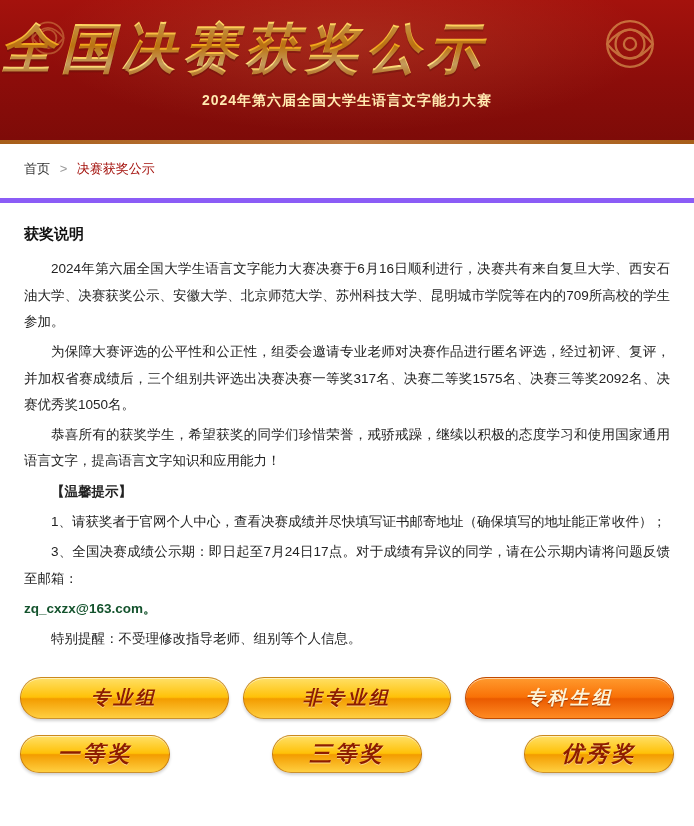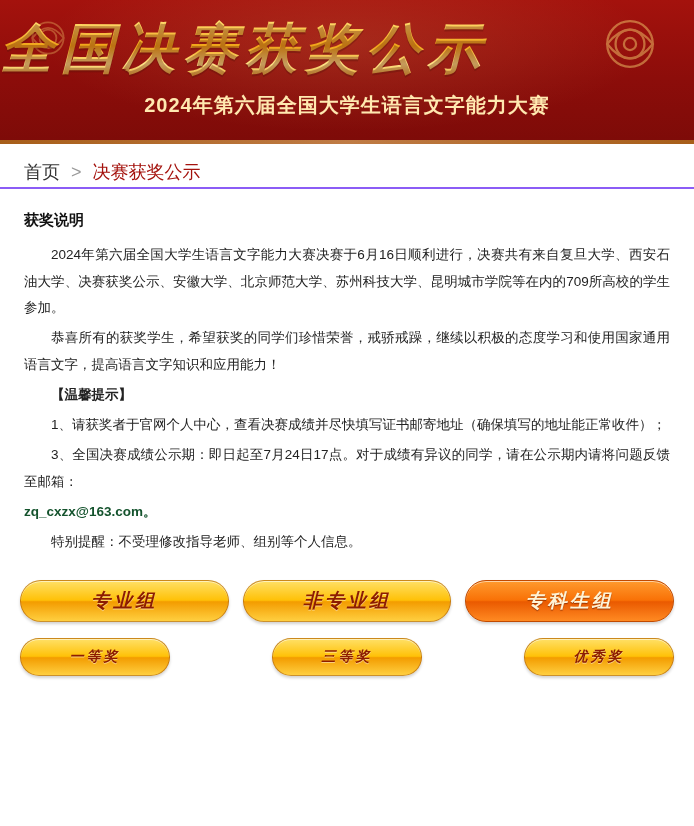--- a/index.html
+++ b/index.html
@@ -57,38 +57,38 @@
     -webkit-background-clip: text;
     background-clip: text;
     color: transparent;
     text-shadow: 0 2px 0 rgba(90,20,10,0.35);
   }
   .banner-sub {
     position: relative;
     text-align: center;
     margin-top: 10px;
     color: #ffe9b0;
-    font-size: 20px;
+    font-size: 14px;
     font-weight: bold;
     letter-spacing: 1px;
   }
   .banner-rule {
     position: absolute;
     left: 0; right: 0; bottom: 0;
     height: 4px;
     background: linear-gradient(90deg, #c9a227, #f6d877, #c9a227);
     opacity: 0.55;
   }
 
   
   .crumb-wrap {
-    padding: 16px 24px 3px 24px;
-    font-size: 18px;
+    padding: 16px 24px 20px 24px;
+    font-size: 13px;
     color: #444;
-    border-bottom: 2px solid #8b5cf6;
+    border-bottom: 5px solid #8b5cf6;
     margin: 0 0 0 0;
   }
   .crumb-wrap .sep { margin: 0 6px; color: #999; }
   .crumb-link { color: #333; text-decoration: none; }
   .crumb-current { color: #a4120d; }
 
   
   .article {
     padding: 14px 24px 4px 24px;
     color: #222;
@@ -134,21 +134,21 @@
     letter-spacing: 3px;
     cursor: pointer;
     border: 1px solid rgba(160,80,0,0.55);
     box-shadow: inset 0 1px 0 rgba(255,255,255,0.55), 0 2px 3px rgba(0,0,0,0.18);
     color: #8d1c00;
     text-shadow: 0 1px 0 rgba(255,255,255,0.45);
     background: linear-gradient(180deg, #ffe066 0%, #ffc107 48%, #f39c00 52%, #ffcf40 100%);
   }
   .pill.sm {
     height: 38px;
-    font-size: 14px;
+    font-size: 22px;
     border-radius: 19px;
     font-family: Liberation Serif, serif;
   }
   .pill.active {
     background: linear-gradient(180deg, #ff9a2e 0%, #f97106 48%, #ea5a00 52%, #ff8a22 100%);
     color: #fff4d6;
     text-shadow: 0 1px 1px rgba(130,40,0,0.8);
     border-color: #c14a00;
   }
   .pill-row.row2 .pill { max-width: 150px; }
@@ -182,20 +182,21 @@
 
   <div class="crumb-wrap">
     <a class="crumb-link" href="#">首页</a>
     <span class="sep">&gt;</span>
     <span class="crumb-current">决赛获奖公示</span>
   </div>
 
   <div class="article">
     <h2>获奖说明</h2>
     <p>2024年第六届全国大学生语言文字能力大赛决赛于6月16日顺利进行，决赛共有来自复旦大学、西安石油大学、决赛获奖公示、安徽大学、北京师范大学、苏州科技大学、昆明城市学院等在内的709所高校的学生参加。</p>
+    <p>为保障大赛评选的公平性和公正性，组委会邀请专业老师对决赛作品进行匿名评选，经过初评、复评，并加权省赛成绩后，三个组别共评选出决赛决赛一等奖317名、决赛二等奖1575名、决赛三等奖2092名、决赛优秀奖1050名。</p>
     <p>恭喜所有的获奖学生，希望获奖的同学们珍惜荣誉，戒骄戒躁，继续以积极的态度学习和使用国家通用语言文字，提高语言文字知识和应用能力！</p>
     <p class="strong">【温馨提示】</p>
     <p>1、请获奖者于官网个人中心，查看决赛成绩并尽快填写证书邮寄地址（确保填写的地址能正常收件）；</p>
     <p>3、全国决赛成绩公示期：即日起至7月24日17点。对于成绩有异议的同学，请在公示期内请将问题反馈至邮箱：</p>
     <p class="noindent mail">zq_cxzx@163.com。</p>
     <p>特别提醒：不受理修改指导老师、组别等个人信息。</p>
   </div>
 
   <div class="pill-rows">
     <div class="pill-row row1">

